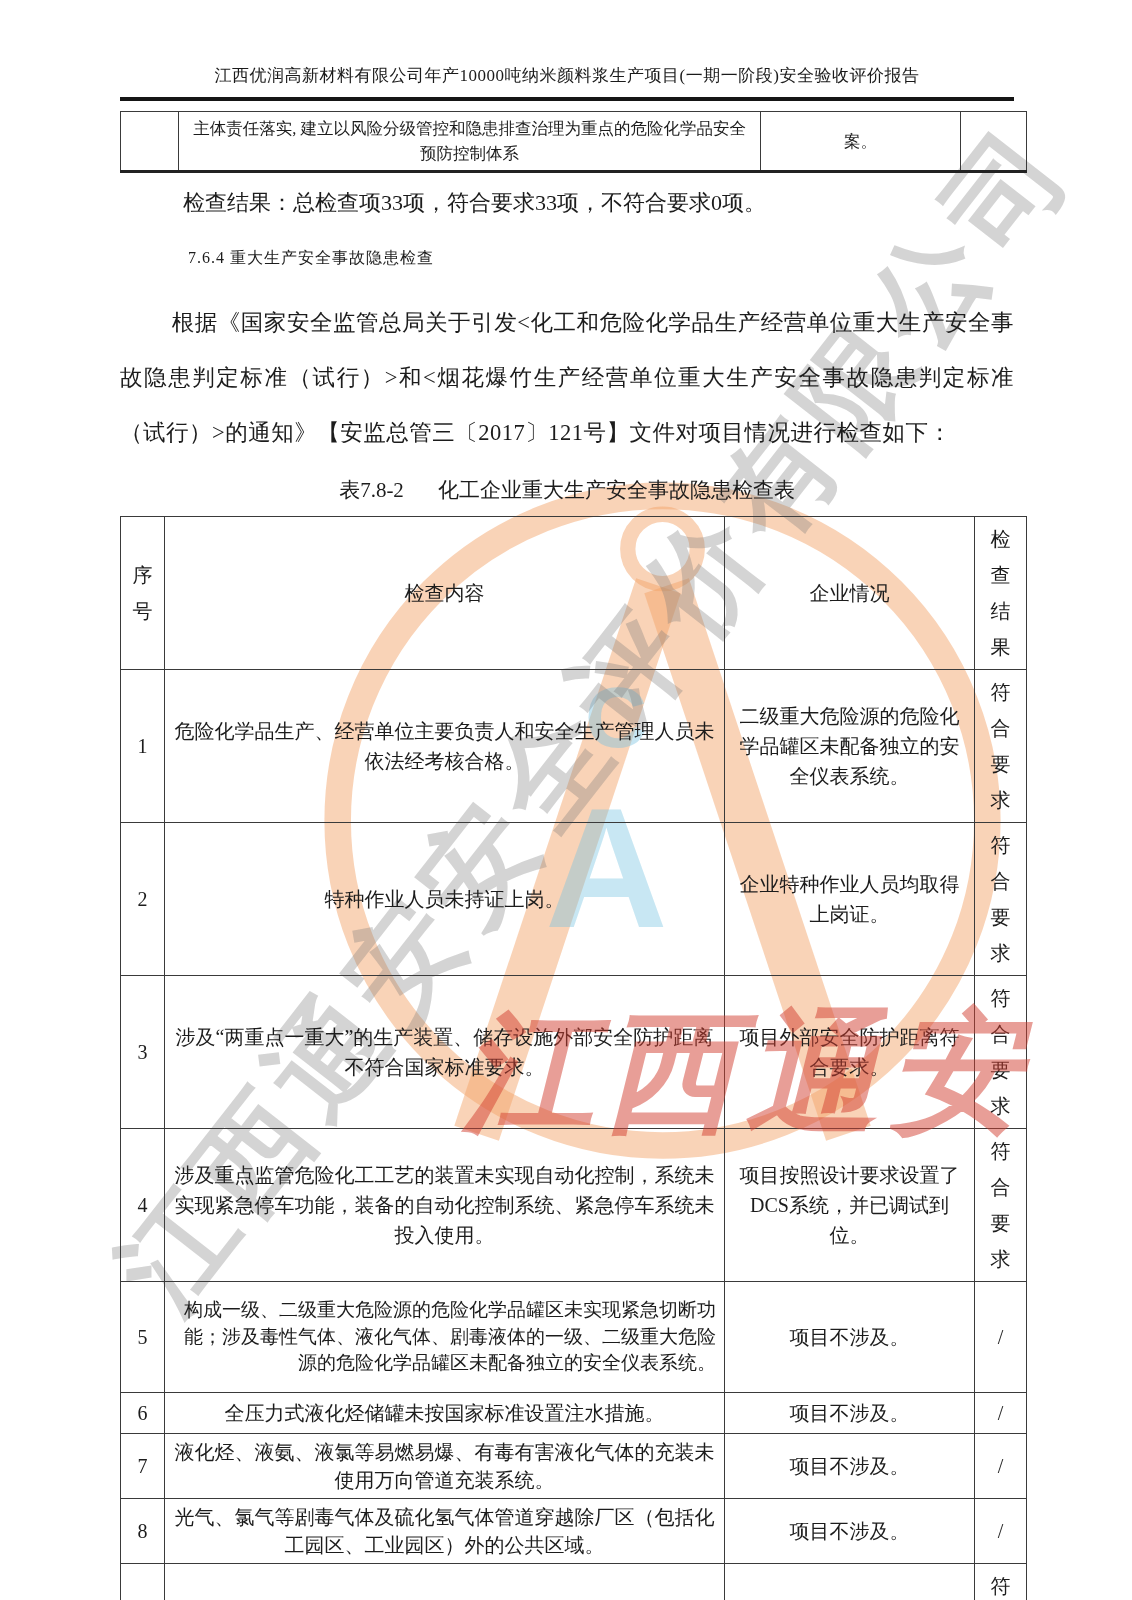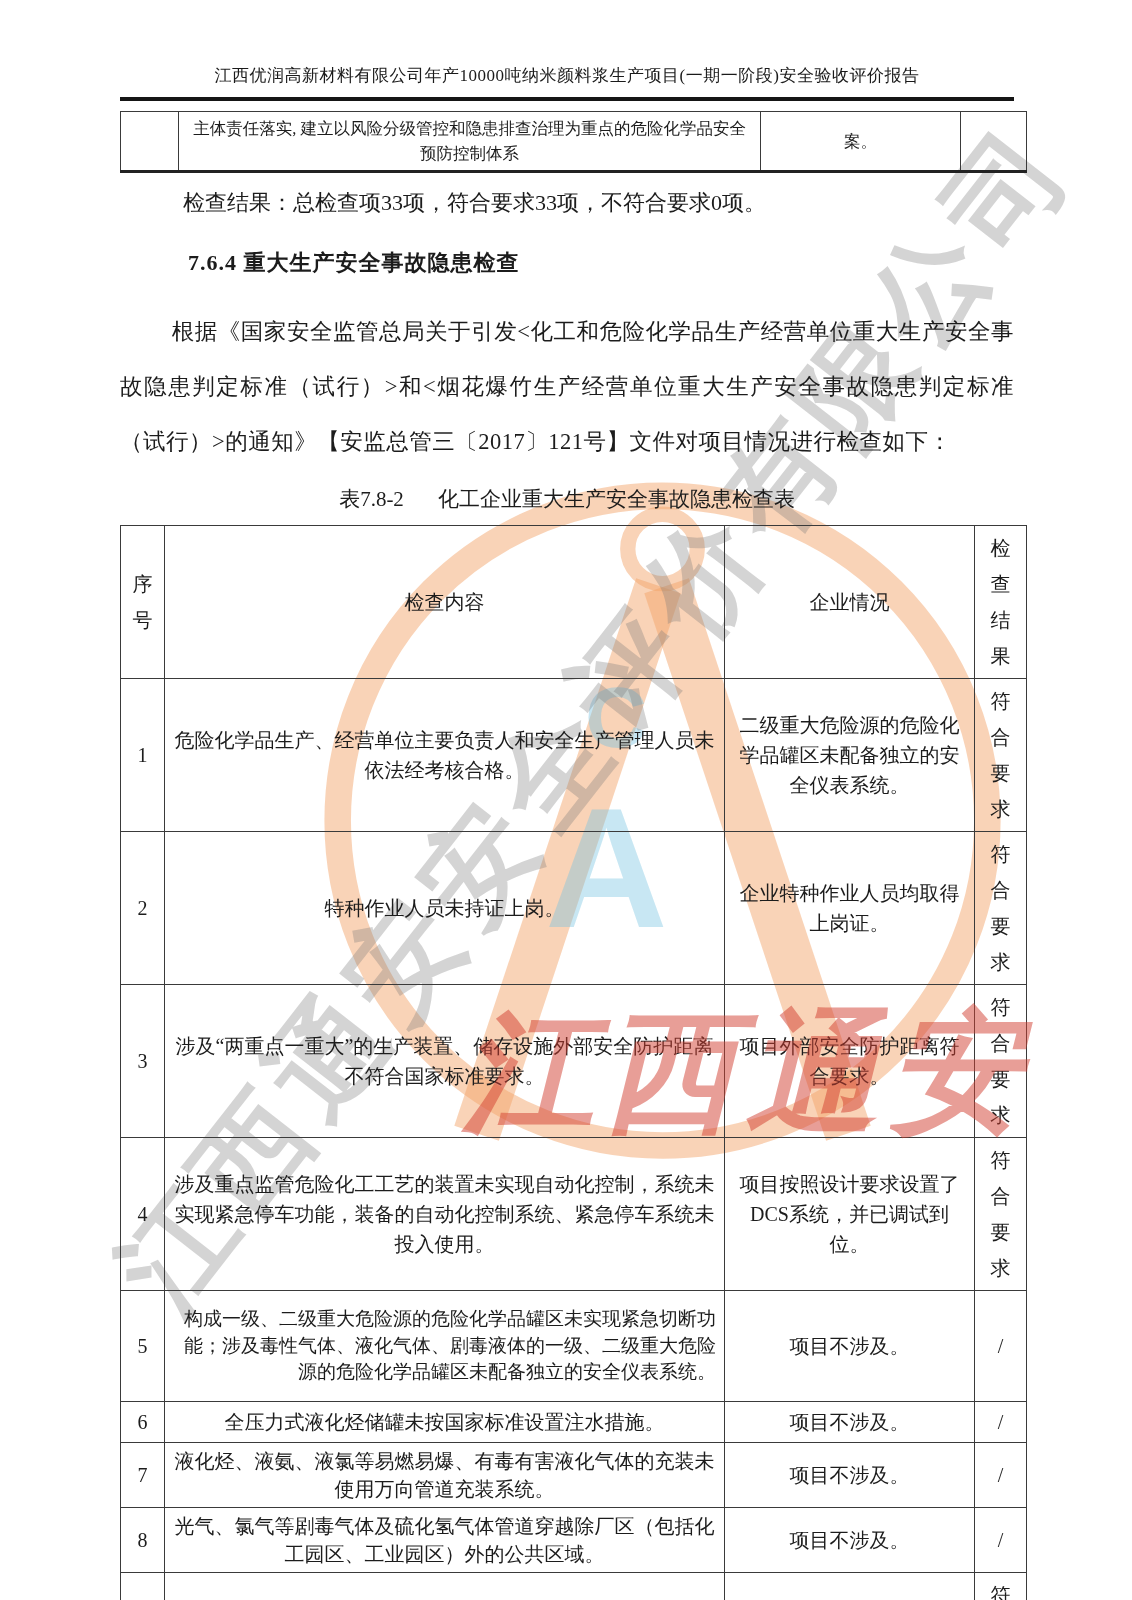--- a/index.html
+++ b/index.html
@@ -44,21 +44,21 @@
   table { border-collapse:collapse; }
   .top-table { width:100%; margin-top:10px; table-layout:fixed; }
   .top-table td {
     border:1.5px solid #3a3a3a; border-bottom:3px solid #222;
     font-size:16.5px; line-height:25px; text-align:center; vertical-align:middle;
     padding:3px 6px; height:52px;
   }
 
   .summary { margin:15px 0 0 63px; font-size:22px; }
 
-  .section-heading { margin:30px 0 0 68px; font-size:22px; font-weight:bold; letter-spacing:1px; }
+  .section-heading { margin:30px 0 0 68px; font-size:16px; font-weight:normal; letter-spacing:1px; }
 
   .paragraph {
     margin-top:26px; font-size:22.5px; line-height:55px;
     text-indent:2.3em; text-align:justify; letter-spacing:0.5px;
   }
 
   .table-caption { margin-top:16px; text-align:center; font-size:21px; }
   .table-caption .cap-label { margin-right:34px; }
 
   .main-table { width:100%; margin-top:12px; table-layout:fixed; }

